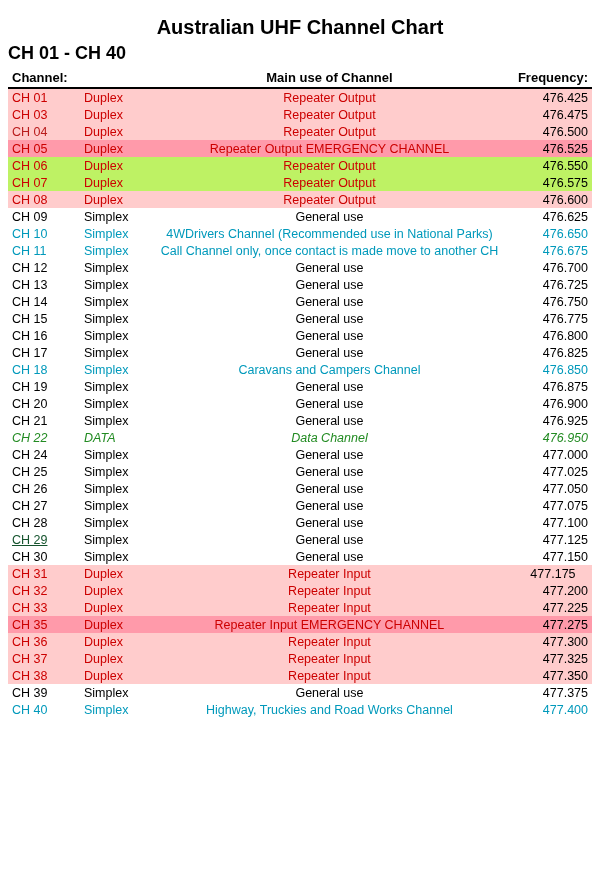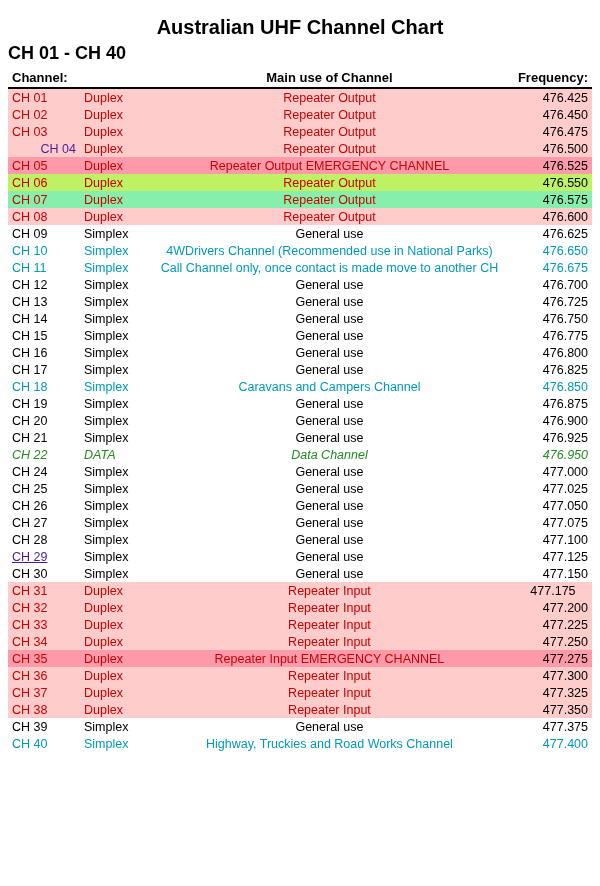--- a/index.html
+++ b/index.html
@@ -63,50 +63,44 @@
     </tr>
   </thead>
   <tbody id="table-body">
   <tr style="background-color: rgb(255, 204, 204);">
         <td class="ch-col" style="color: rgb(204, 0, 0);">CH 01</td>
         <td class="type-col" style="color: rgb(204, 0, 0);">Duplex</td>
         <td class="main-col" style="color: rgb(204, 0, 0);">Repeater Output</td>
         <td class="freq-col" style="color: rgb(0, 0, 0);">476.425</td>
       </tr>
       <tr style="background-color: rgb(255, 204, 204);">
-        <td class="ch-col" style="color: rgb(204, 0, 0);">CH 02</td>
-        <td class="type-col" style="color: rgb(204, 0, 0);">Duplex</td>
-        <td class="main-col" style="color: rgb(204, 0, 0);">Repeater Output</td>
-        <td class="freq-col" style="color: rgb(0, 0, 0);">476.450</td>
-      </tr>
-      <tr style="background-color: rgb(255, 204, 204);">
         <td class="ch-col" style="color: rgb(204, 0, 0);">CH 03</td>
         <td class="type-col" style="color: rgb(204, 0, 0);">Duplex</td>
         <td class="main-col" style="color: rgb(204, 0, 0);">Repeater Output</td>
         <td class="freq-col" style="color: rgb(0, 0, 0);">476.475</td>
       </tr>
       <tr style="background-color: rgb(255, 204, 204);">
-        <td class="ch-col" style="color: #4c1d95; text-align: right;">CH 04</td>
+        <td class="ch-col" style="color: #b91c1c;">CH 04</td>
         <td class="type-col" style="color: rgb(204, 0, 0);">Duplex</td>
         <td class="main-col" style="color: rgb(204, 0, 0);">Repeater Output</td>
         <td class="freq-col" style="color: rgb(0, 0, 0);">476.500</td>
       </tr>
       <tr style="background-color: rgb(255, 154, 170);">
         <td class="ch-col" style="color: rgb(204, 0, 0);">CH 05</td>
         <td class="type-col" style="color: rgb(204, 0, 0);">Duplex</td>
         <td class="main-col" style="color: rgb(204, 0, 0);">Repeater Output    EMERGENCY CHANNEL</td>
         <td class="freq-col" style="color: rgb(0, 0, 0);">476.525</td>
       </tr>
       <tr style="background-color: #bef264;">
         <td class="ch-col" style="color: rgb(204, 0, 0);">CH 06</td>
         <td class="type-col" style="color: rgb(204, 0, 0);">Duplex</td>
         <td class="main-col" style="color: rgb(204, 0, 0);">Repeater Output</td>
         <td class="freq-col" style="color: rgb(0, 0, 0);">476.550</td>
       </tr>
-      <tr style="background-color: #86efac;">
+      <tr style="background-color: #bef264;">
         <td class="ch-col" style="color: rgb(204, 0, 0);">CH 07</td>
         <td class="type-col" style="color: rgb(204, 0, 0);">Duplex</td>
         <td class="main-col" style="color: rgb(204, 0, 0);">Repeater Output</td>
         <td class="freq-col" style="color: rgb(0, 0, 0);">476.575</td>
       </tr>
       <tr style="background-color: rgb(255, 204, 204);">
         <td class="ch-col" style="color: rgb(204, 0, 0);">CH 08</td>
         <td class="type-col" style="color: rgb(204, 0, 0);">Duplex</td>
         <td class="main-col" style="color: rgb(204, 0, 0);">Repeater Output</td>
         <td class="freq-col" style="color: rgb(0, 0, 0);">476.600</td>
@@ -219,21 +213,21 @@
         <td class="main-col" style="color: rgb(0, 0, 0);">General use</td>
         <td class="freq-col" style="color: rgb(0, 0, 0);">477.075</td>
       </tr>
       <tr>
         <td class="ch-col" style="color: rgb(0, 0, 0);">CH 28</td>
         <td class="type-col" style="color: rgb(0, 0, 0);">Simplex</td>
         <td class="main-col" style="color: rgb(0, 0, 0);">General use</td>
         <td class="freq-col" style="color: rgb(0, 0, 0);">477.100</td>
       </tr>
       <tr>
-        <td class="ch-col" style="color: #4c1d95; text-decoration: underline;">CH 29</td>
+        <td class="ch-col" style="color: #14532d; text-decoration: underline;">CH 29</td>
         <td class="type-col" style="color: rgb(0, 0, 0);">Simplex</td>
         <td class="main-col" style="color: rgb(0, 0, 0);">General use</td>
         <td class="freq-col" style="color: rgb(0, 0, 0);">477.125</td>
       </tr>
       <tr>
         <td class="ch-col" style="color: rgb(0, 0, 0);">CH 30</td>
         <td class="type-col" style="color: rgb(0, 0, 0);">Simplex</td>
         <td class="main-col" style="color: rgb(0, 0, 0);">General use</td>
         <td class="freq-col" style="color: rgb(0, 0, 0);">477.150</td>
       </tr>
@@ -247,26 +241,20 @@
         <td class="ch-col" style="color: rgb(204, 0, 0);">CH 32</td>
         <td class="type-col" style="color: rgb(204, 0, 0);">Duplex</td>
         <td class="main-col" style="color: rgb(204, 0, 0);">Repeater Input</td>
         <td class="freq-col" style="color: rgb(0, 0, 0);">477.200</td>
       </tr>
       <tr style="background-color: rgb(255, 204, 204);">
         <td class="ch-col" style="color: rgb(204, 0, 0);">CH 33</td>
         <td class="type-col" style="color: rgb(204, 0, 0);">Duplex</td>
         <td class="main-col" style="color: rgb(204, 0, 0);">Repeater Input</td>
         <td class="freq-col" style="color: rgb(0, 0, 0);">477.225</td>
-      </tr>
-      <tr style="background-color: rgb(255, 204, 204);">
-        <td class="ch-col" style="color: rgb(204, 0, 0);">CH 34</td>
-        <td class="type-col" style="color: rgb(204, 0, 0);">Duplex</td>
-        <td class="main-col" style="color: rgb(204, 0, 0);">Repeater Input</td>
-        <td class="freq-col" style="color: rgb(0, 0, 0);">477.250</td>
       </tr>
       <tr style="background-color: rgb(255, 154, 170); padding-left: 40px;">
         <td class="ch-col" style="color: rgb(204, 0, 0);">CH 35</td>
         <td class="type-col" style="color: rgb(204, 0, 0);">Duplex</td>
         <td class="main-col" style="color: rgb(204, 0, 0);">Repeater Input    EMERGENCY CHANNEL</td>
         <td class="freq-col" style="color: rgb(0, 0, 0);">477.275</td>
       </tr>
       <tr style="background-color: rgb(255, 204, 204);">
         <td class="ch-col" style="color: rgb(204, 0, 0);">CH 36</td>
         <td class="type-col" style="color: rgb(204, 0, 0);">Duplex</td>

